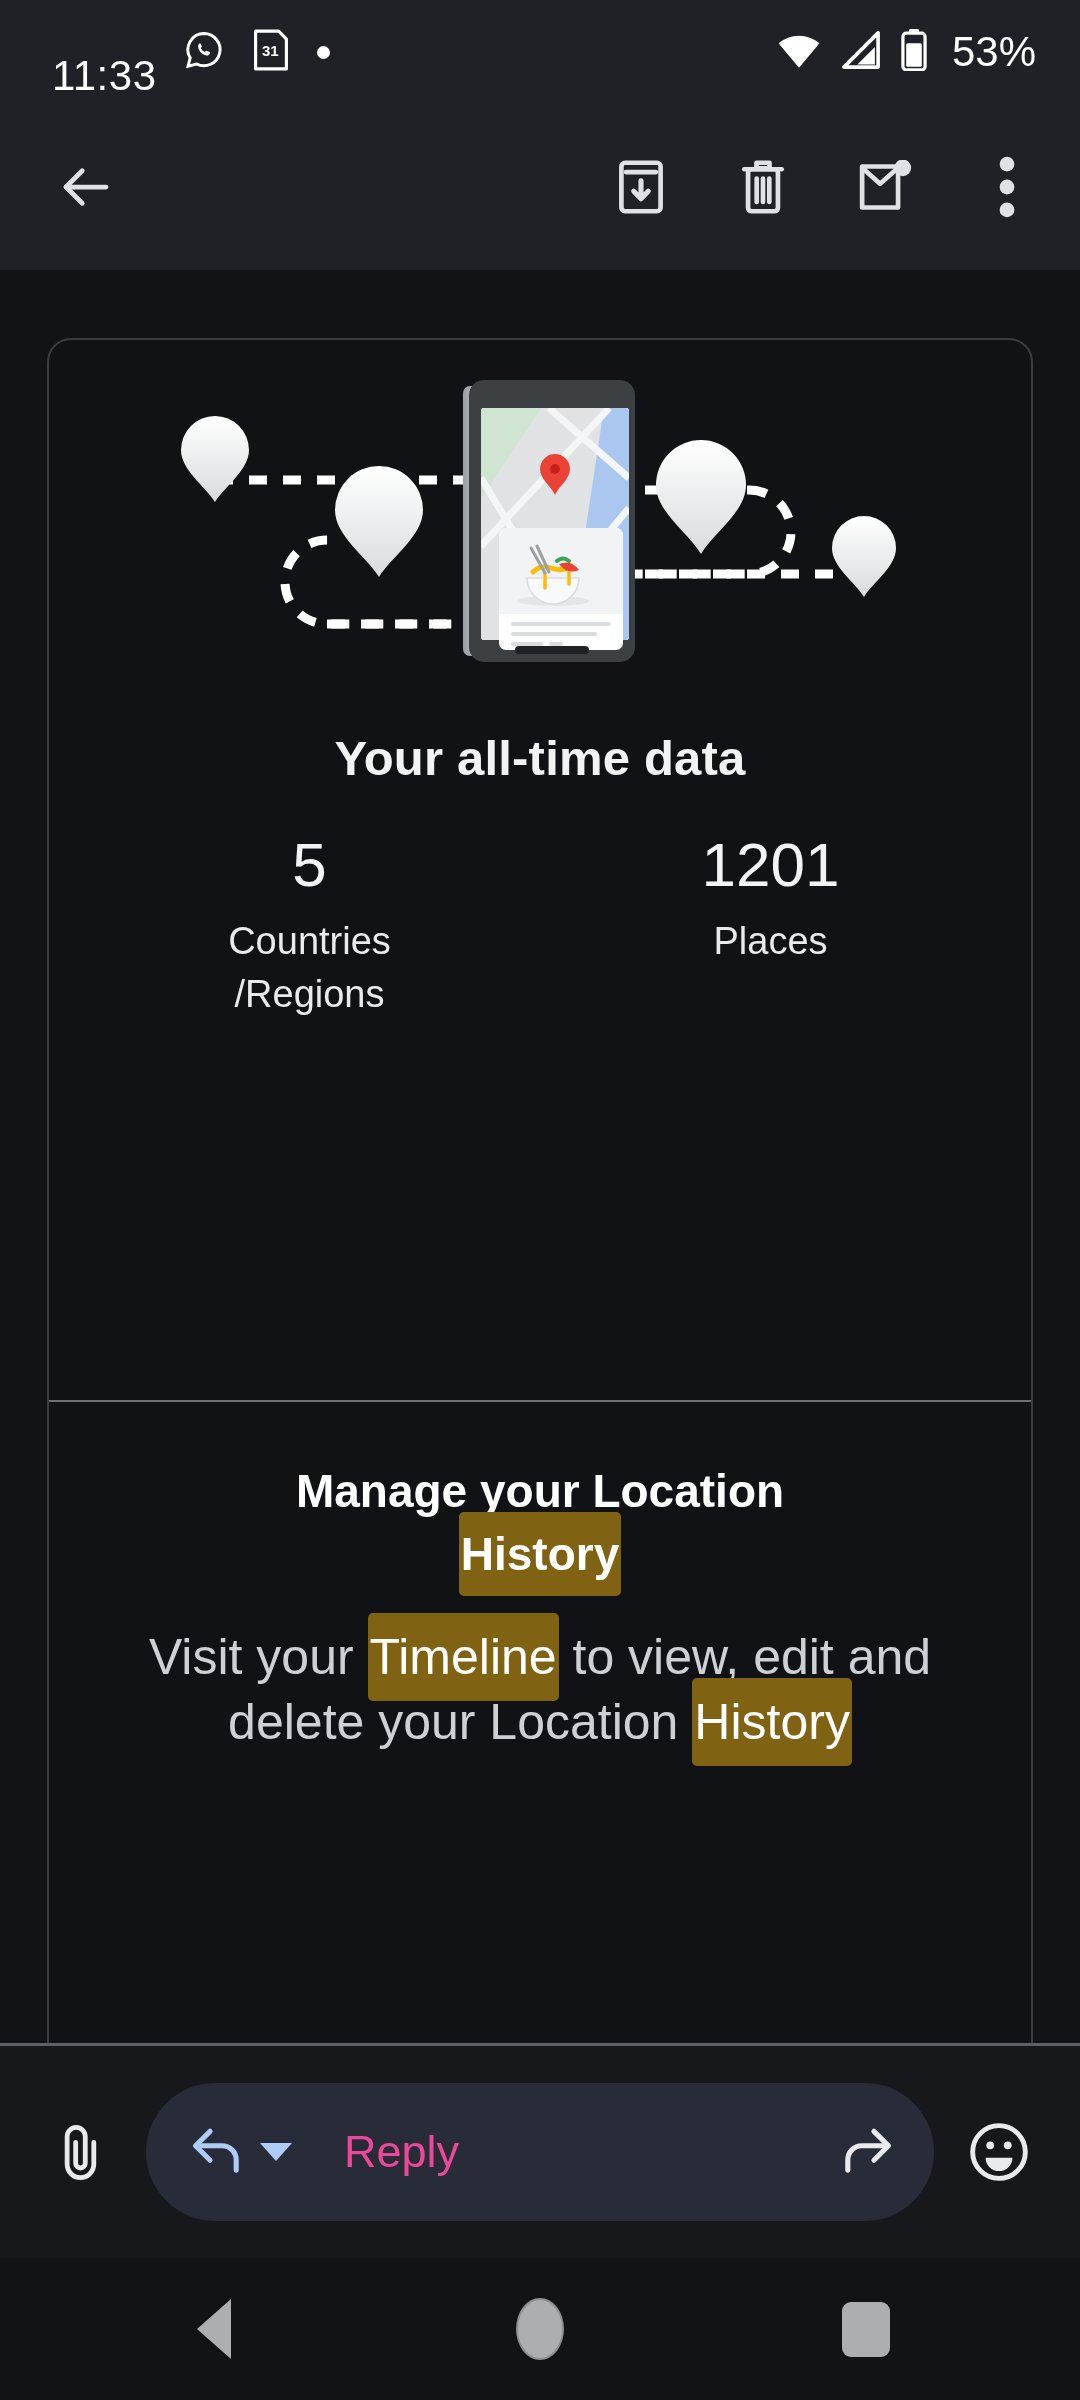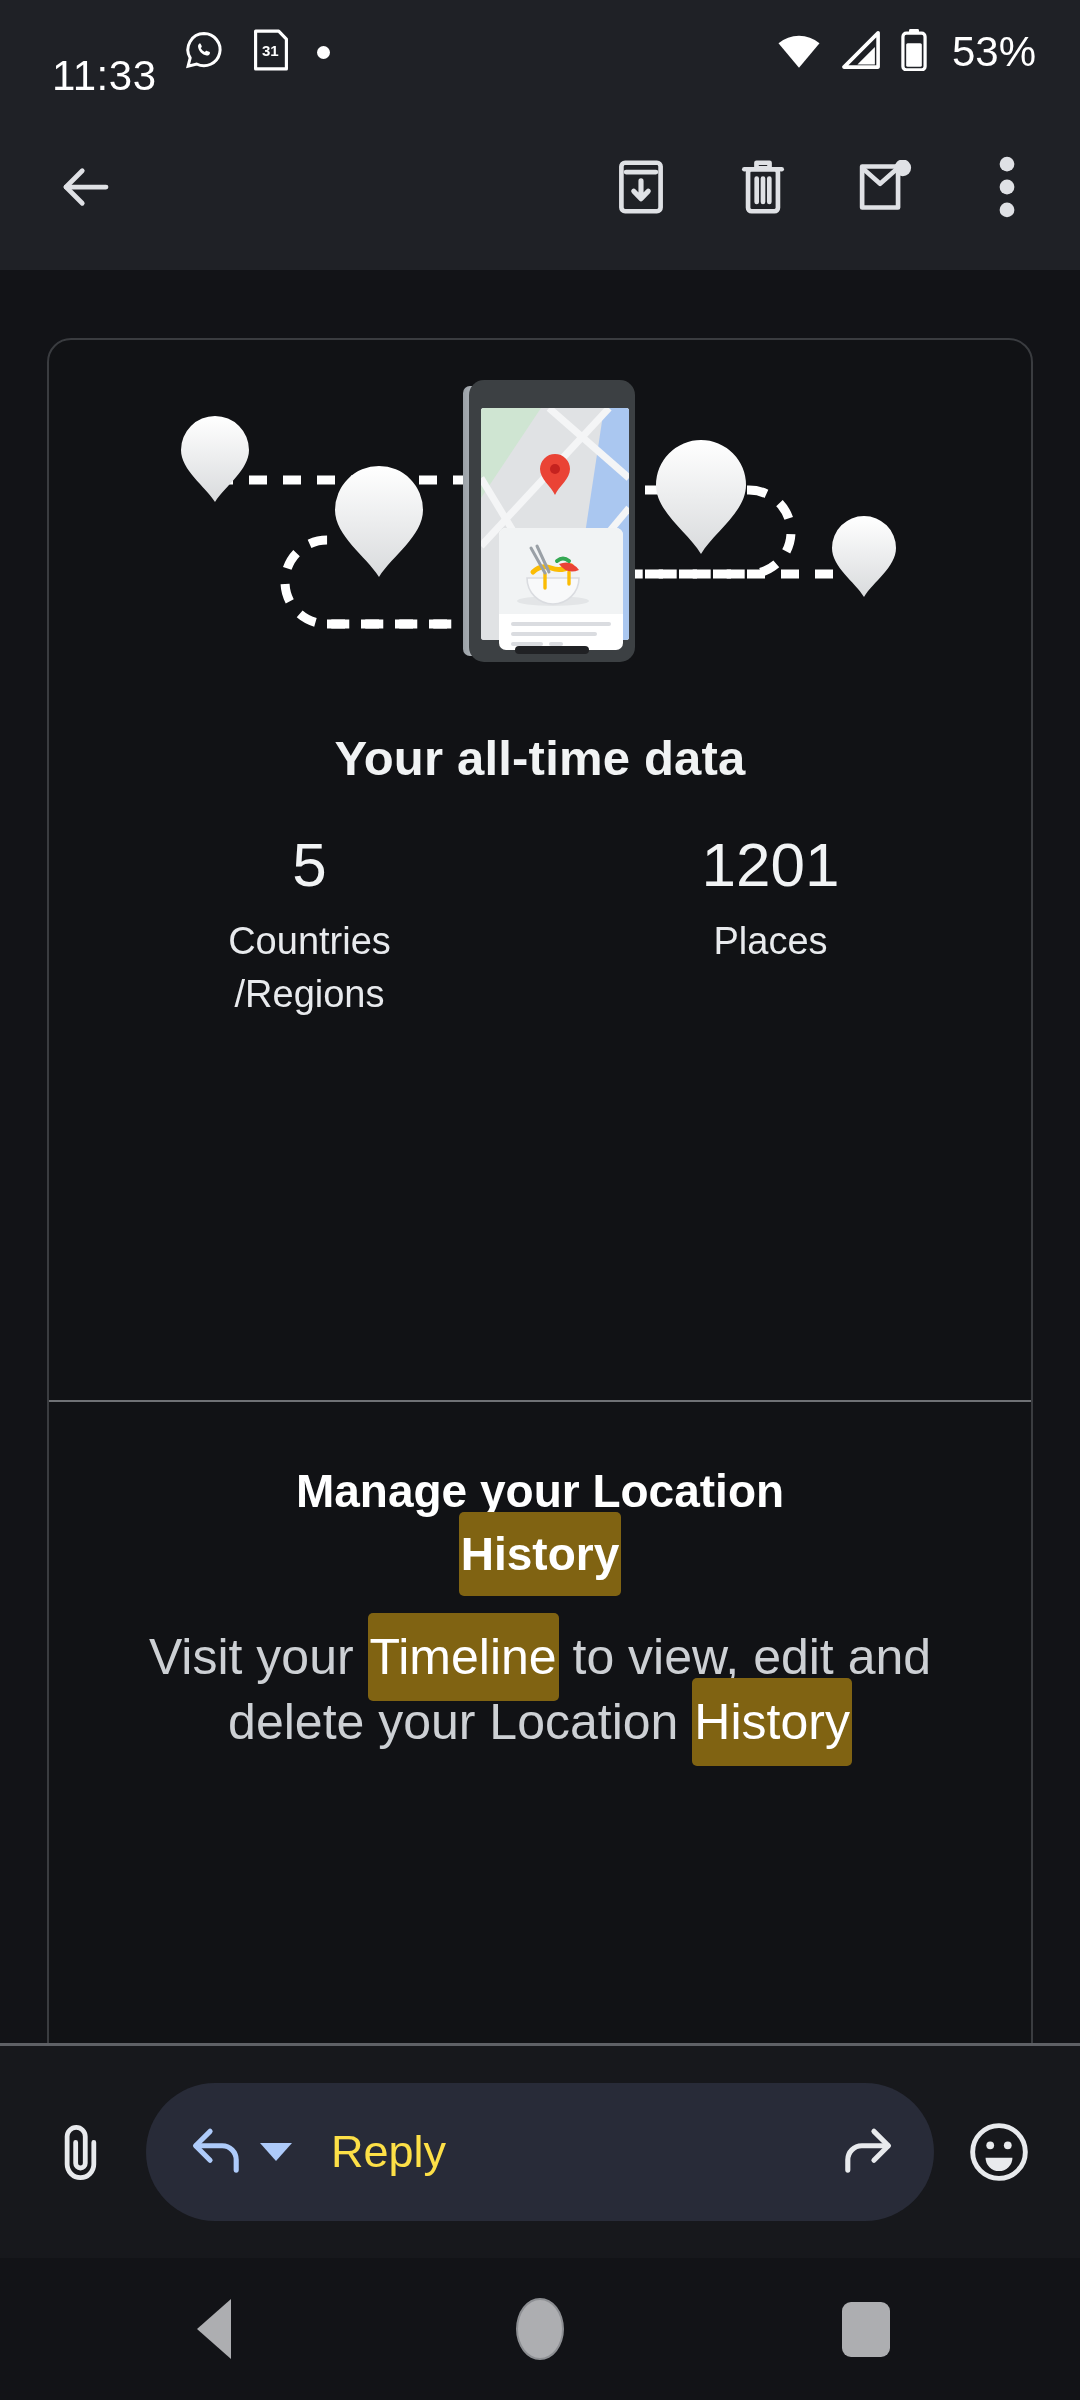--- a/index.html
+++ b/index.html
@@ -93,21 +93,21 @@
     border-top:3px solid #5f6166;
     display:flex; align-items:center; padding:0 38px;
   }
   .attach{ width:86px; height:86px; display:flex; align-items:center; justify-content:center; }
   .reply-pill{
     flex:1; height:138px; margin:0 22px;
     background:#282b38; border-radius:70px;
     display:flex; align-items:center; padding:0 40px 0 44px;
   }
   .reply-caret{ width:0;height:0;border-left:16px solid transparent;border-right:16px solid transparent;border-top:18px solid #aecbfa; margin-left:14px; }
-  .reply-placeholder{ font-size:45px; color:#fde047; margin-left:39px; flex:1; }
+  .reply-placeholder{ font-size:45px; color:#ec4899; margin-left:52px; flex:1; }
   .emoji-btn{ width:86px; height:86px; display:flex; align-items:center; justify-content:center; }
 
   
   .navbar{
     position:absolute; left:0; top:2258px; width:1080px; height:142px;
     background:#121317;
     display:flex; align-items:center; justify-content:center; gap:236px;
   }
   .nav-btn{ width:90px; height:90px; display:flex; align-items:center; justify-content:center; }
   .nav-back{ width:0;height:0;border-top:30px solid transparent;border-bottom:30px solid transparent;border-right:34px solid #adaeb1; }

